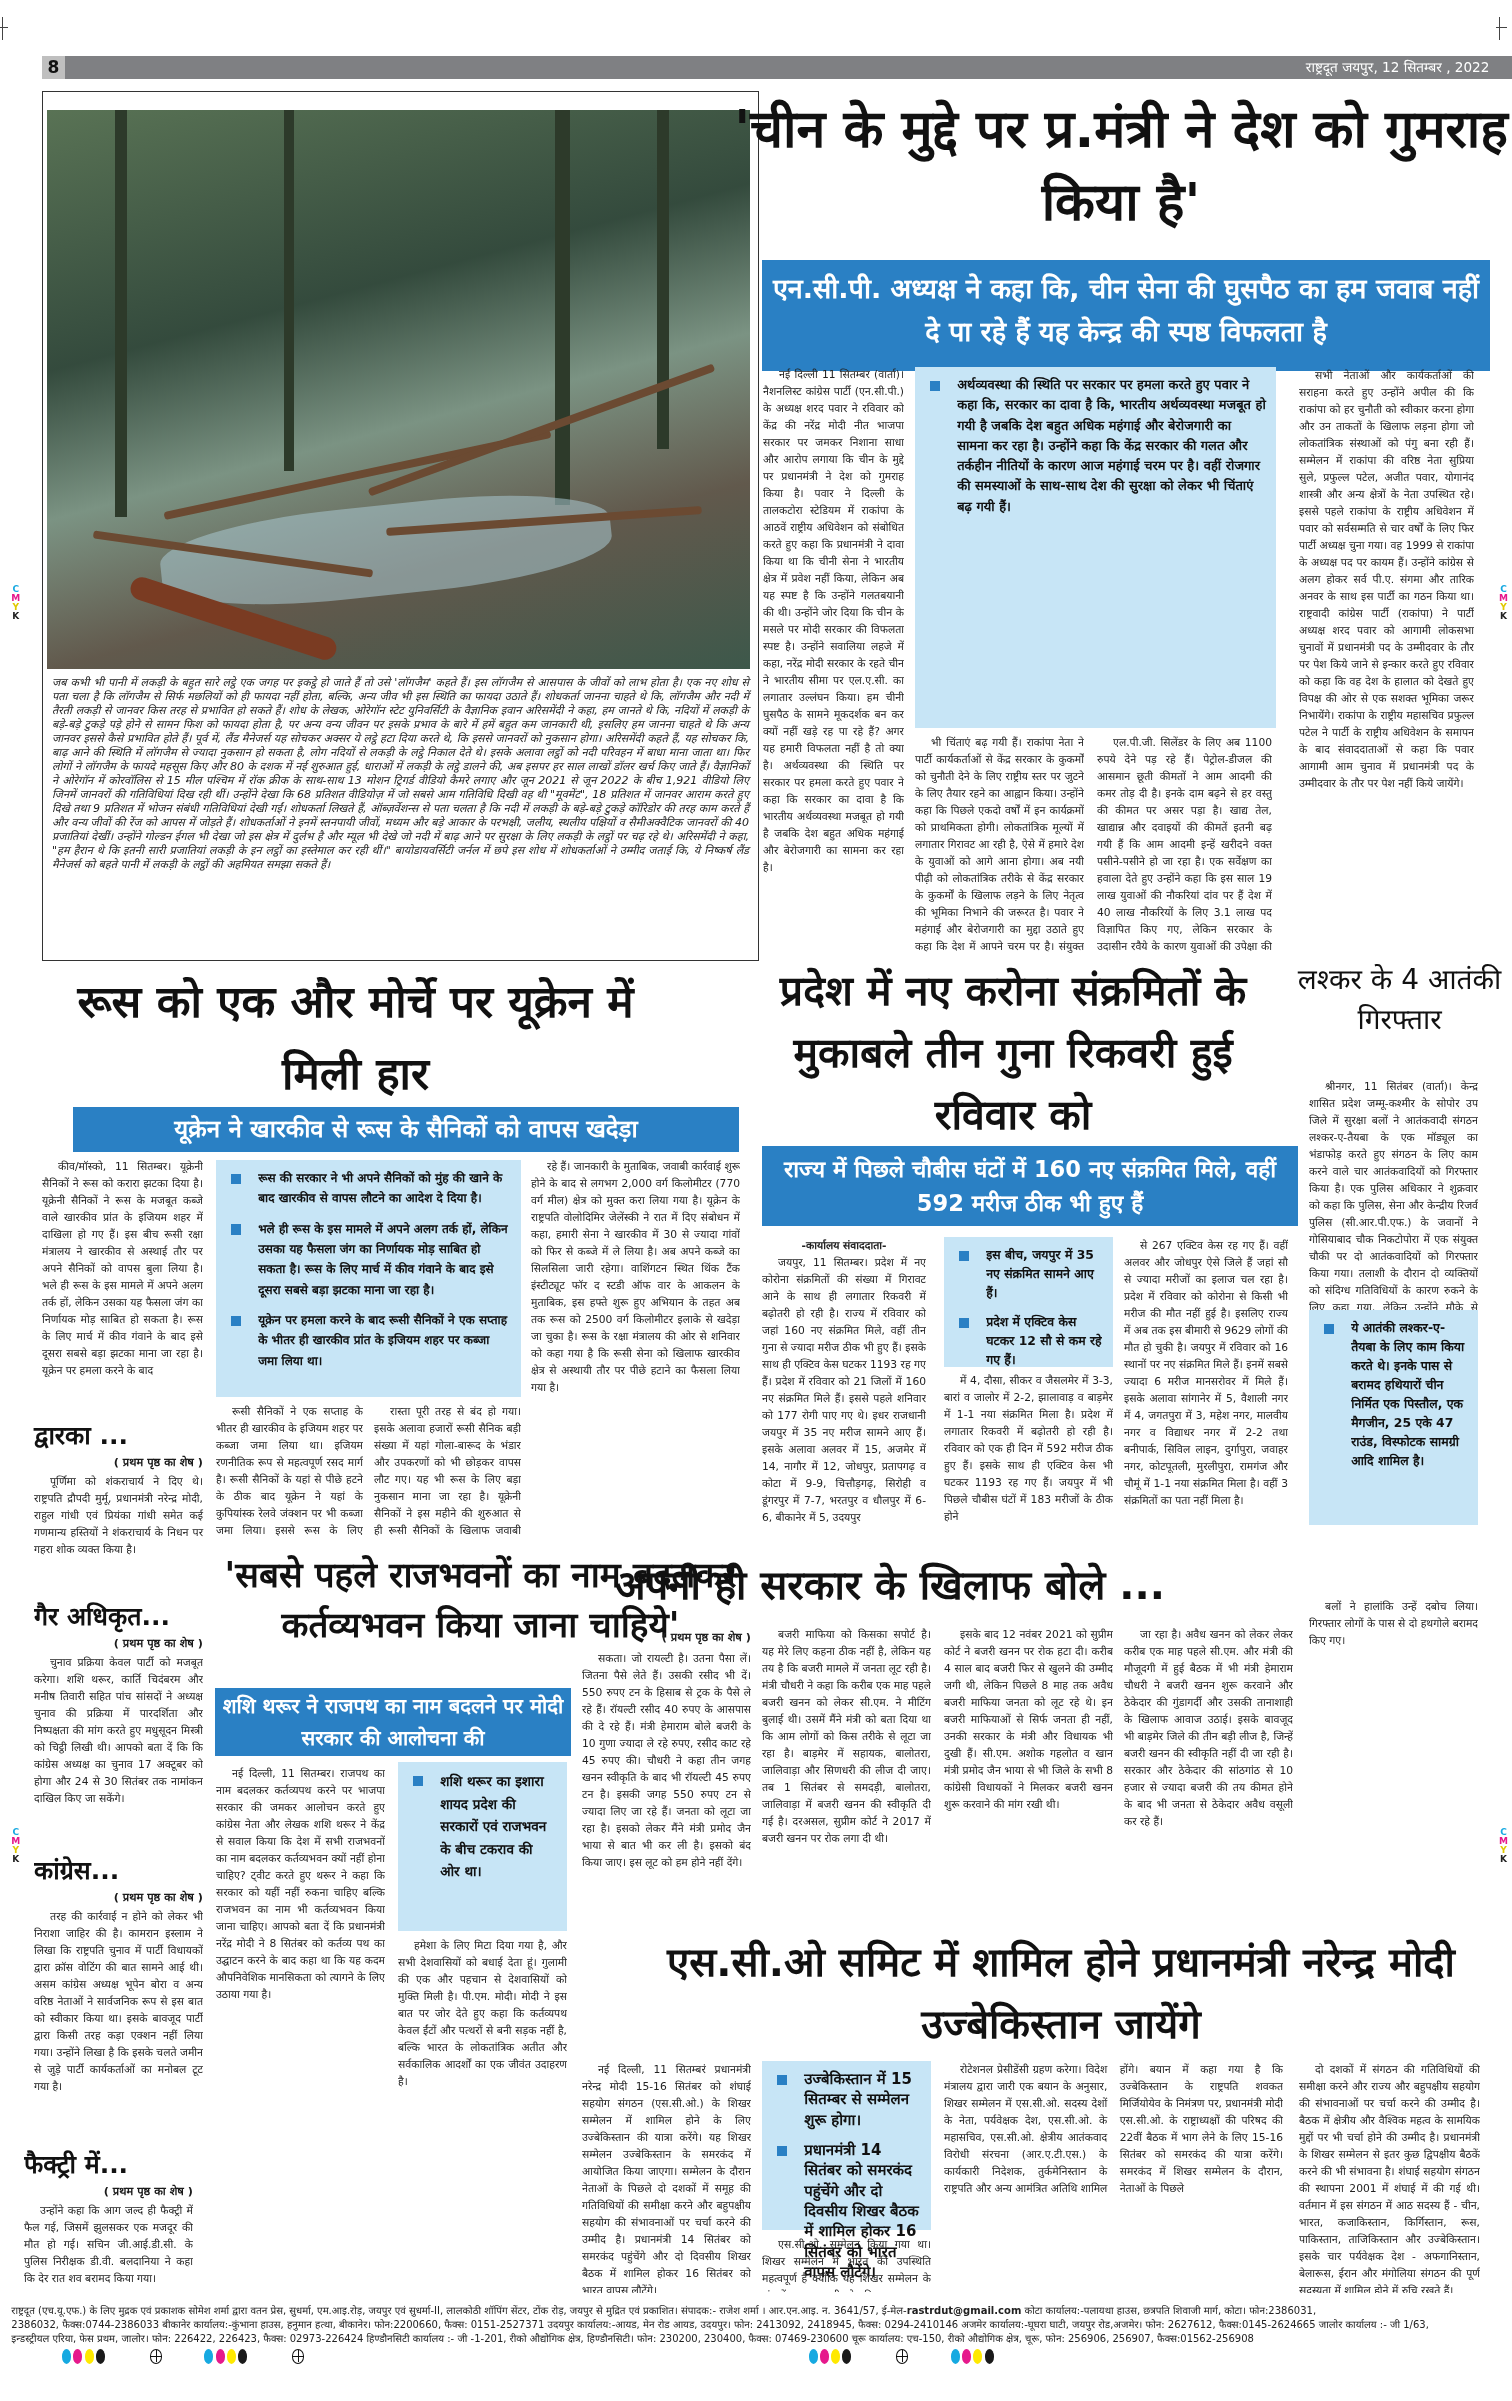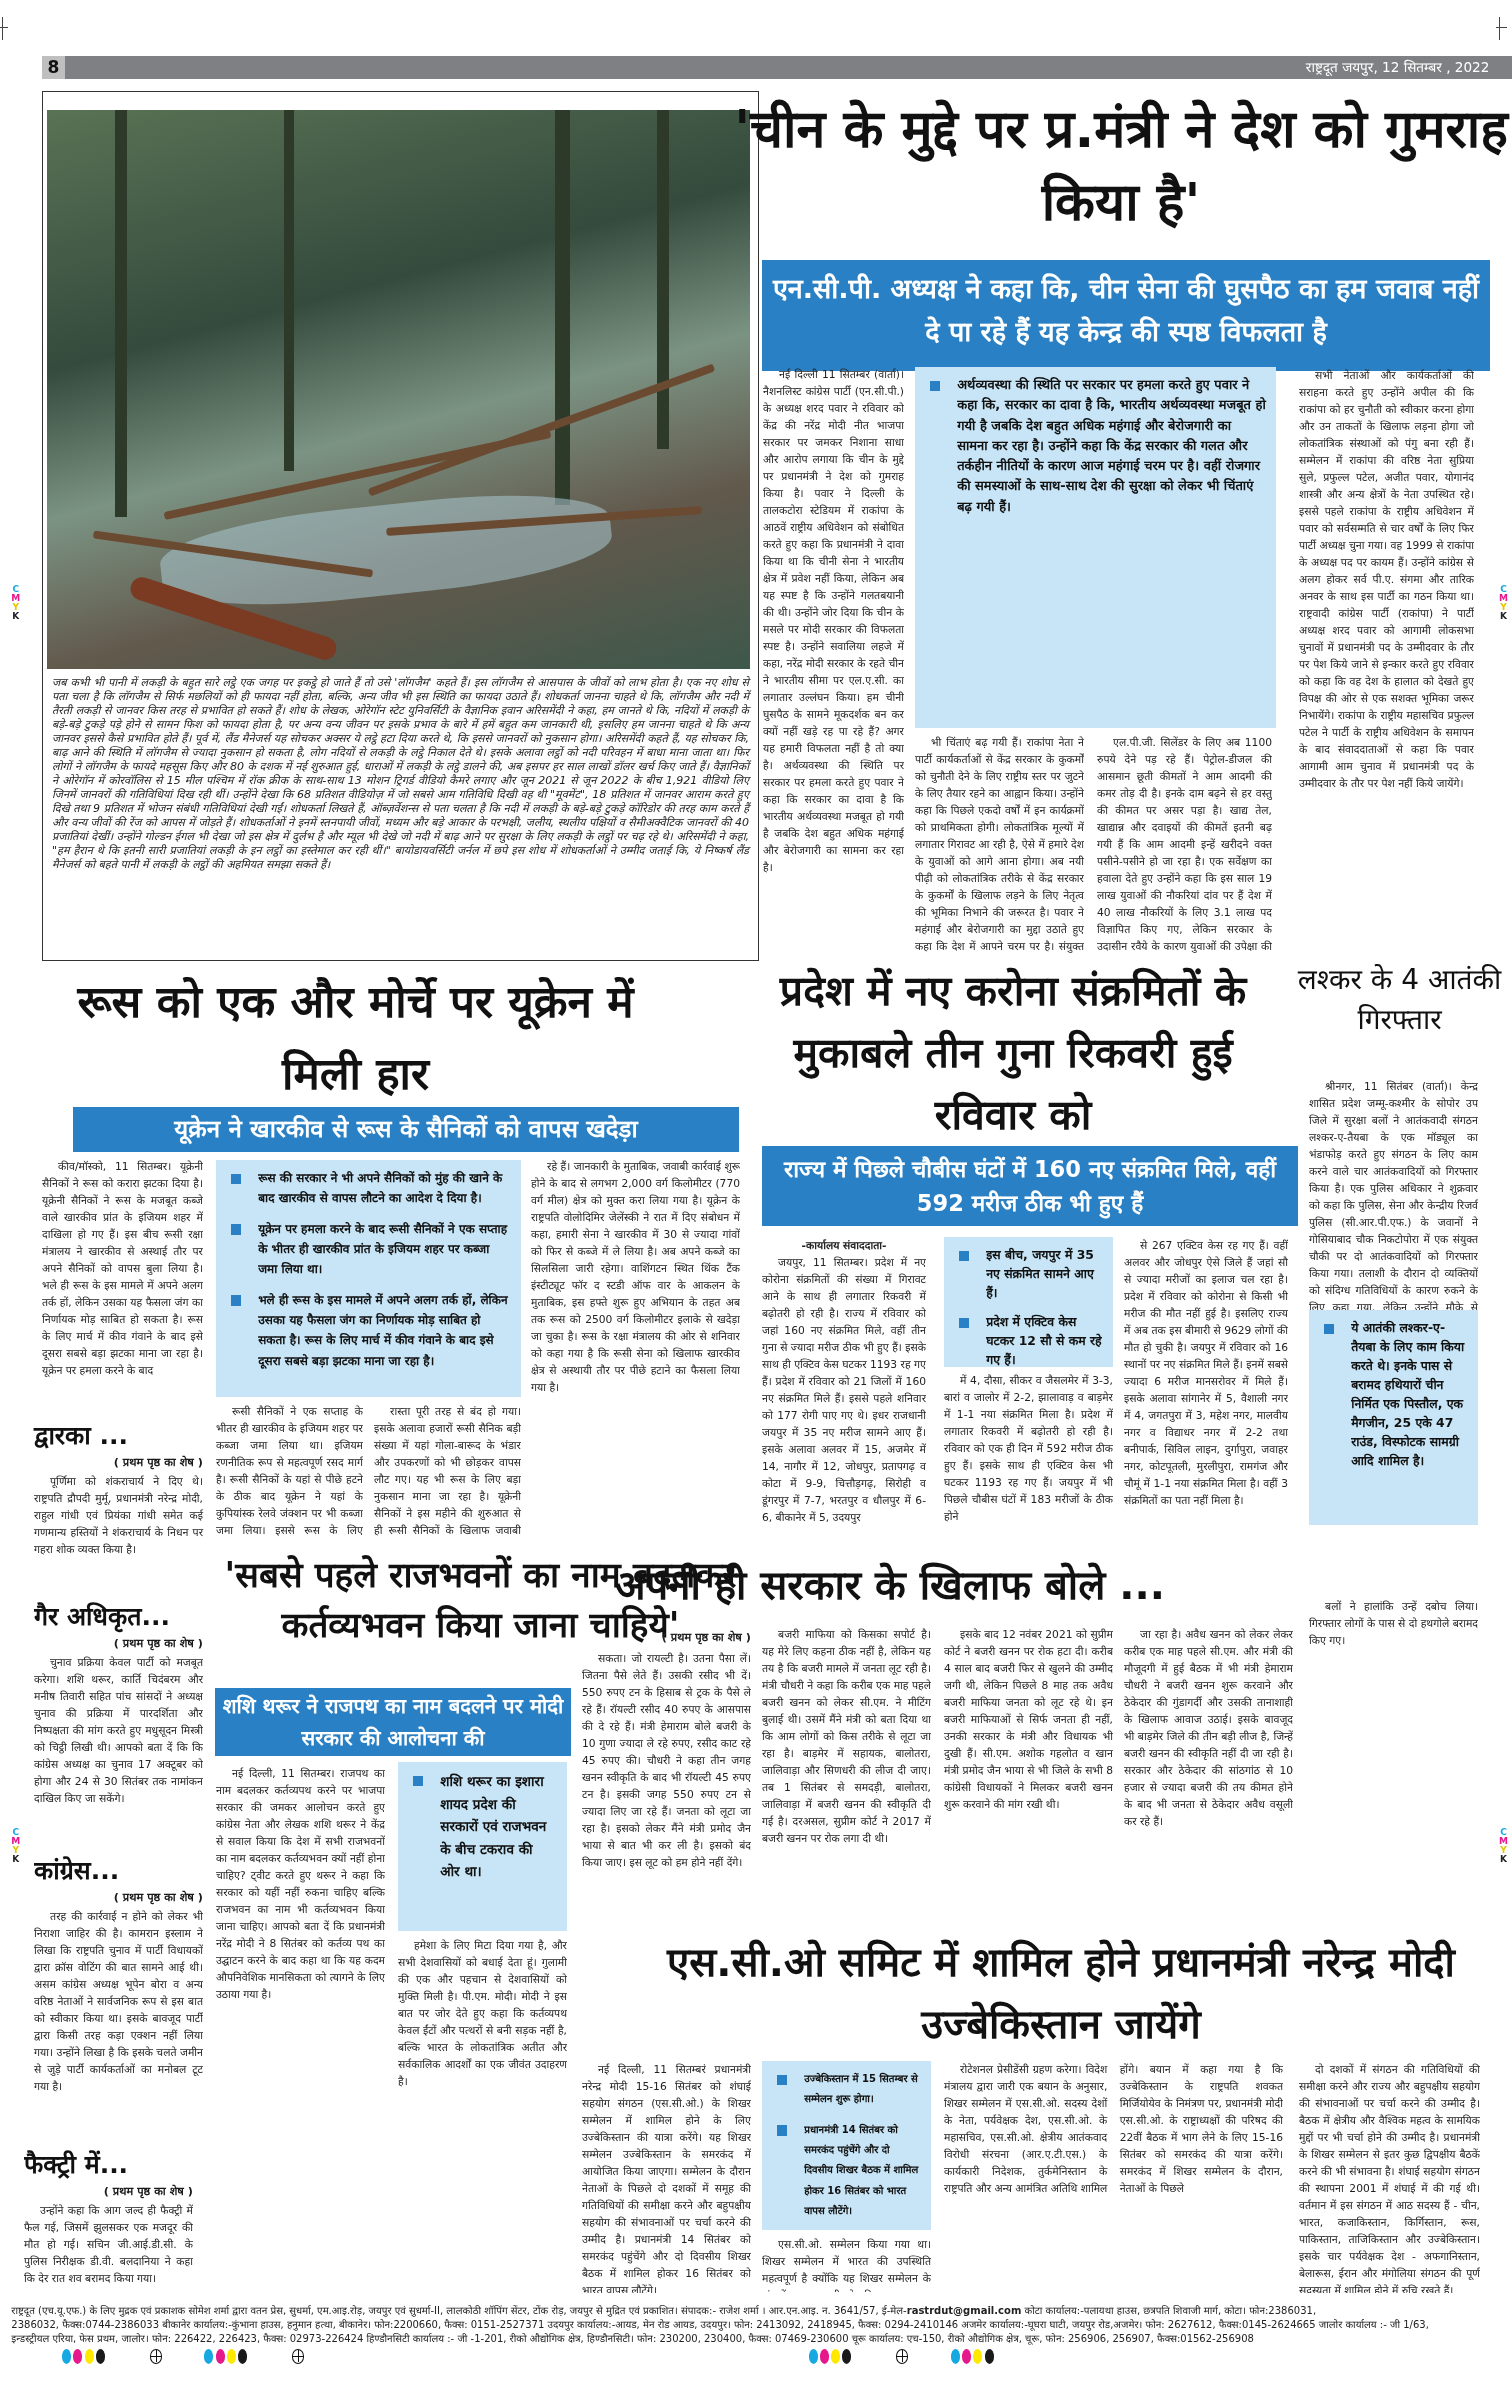--- a/index.html
+++ b/index.html
@@ -131,22 +131,22 @@
     <p>सभी नेताओं और कार्यकर्ताओं की सराहना करते हुए उन्होंने अपील की कि राकांपा को हर चुनौती को स्वीकार करना होगा और उन ताकतों के खिलाफ लड़ना होगा जो लोकतांत्रिक संस्थाओं को पंगु बना रही हैं। सम्मेलन में राकांपा की वरिष्ठ नेता सुप्रिया सुले, प्रफुल्ल पटेल, अजीत पवार, योगानंद शास्त्री और अन्य क्षेत्रों के नेता उपस्थित रहे। इससे पहले राकांपा के राष्ट्रीय अधिवेशन में पवार को सर्वसम्मति से चार वर्षों के लिए फिर पार्टी अध्यक्ष चुना गया। वह 1999 से राकांपा के अध्यक्ष पद पर कायम हैं। उन्होंने कांग्रेस से अलग होकर सर्व पी.ए. संगमा और तारिक अनवर के साथ इस पार्टी का गठन किया था। राष्ट्रवादी कांग्रेस पार्टी (राकांपा) ने पार्टी अध्यक्ष शरद पवार को आगामी लोकसभा चुनावों में प्रधानमंत्री पद के उम्मीदवार के तौर पर पेश किये जाने से इन्कार करते हुए रविवार को कहा कि वह देश के हालात को देखते हुए विपक्ष की ओर से एक सशक्त भूमिका जरूर निभायेंगे। राकांपा के राष्ट्रीय महासचिव प्रफुल्ल पटेल ने पार्टी के राष्ट्रीय अधिवेशन के समापन के बाद संवाददाताओं से कहा कि पवार आगामी आम चुनाव में प्रधानमंत्री पद के उम्मीदवार के तौर पर पेश नहीं किये जायेंगे।</p>
   </div>
 
 <div class="abs bigh h-russia">रूस को एक और मोर्चे पर यूक्रेन में मिली हार</div>
 <div class="abs blue-band band-ukr">यूक्रेन ने खारकीव से रूस के सैनिकों को वापस खदेड़ा</div>
 <div class="abs col" style="left:42px;top:1158px;width:161px;height:232px;overflow:hidden;">
     <p>कीव/मॉस्को, 11 सितम्बर। यूक्रेनी सैनिकों ने रूस को करारा झटका दिया है। यूक्रेनी सैनिकों ने रूस के मजबूत कब्जे वाले खारकीव प्रांत के इजियम शहर में दाखिला हो गए हैं। इस बीच रूसी रक्षा मंत्रालय ने खारकीव से अस्थाई तौर पर अपने सैनिकों को वापस बुला लिया है। भले ही रूस के इस मामले में अपने अलग तर्क हों, लेकिन उसका यह फैसला जंग का निर्णायक मोड़ साबित हो सकता है। रूस के लिए मार्च में कीव गंवाने के बाद इसे दूसरा सबसे बड़ा झटका माना जा रहा है। यूक्रेन पर हमला करने के बाद</p>
   </div>
 <div class="abs hl-box" style="left:216px;top:1160px;width:305px;height:237px;font-size:12px;line-height:20.3px;">
   <div class="hl-item"><span class="sq"></span><span>रूस की सरकार ने भी अपने सैनिकों को मुंह की खाने के बाद खारकीव से वापस लौटने का आदेश दे दिया है।</span></div>
+  <div class="hl-item"><span class="sq"></span><span>भले ही रूस के इस मामले में अपने अलग तर्क हों, लेकिन उसका यह फैसला जंग का निर्णायक मोड़ साबित हो सकता है। रूस के लिए मार्च में कीव गंवाने के बाद इसे दूसरा सबसे बड़ा झटका माना जा रहा है।</span></div>
   <div class="hl-item"><span class="sq"></span><span>यूक्रेन पर हमला करने के बाद रूसी सैनिकों ने एक सप्ताह के भीतर ही खारकीव प्रांत के इजियम शहर पर कब्जा जमा लिया था।</span></div>
-  <div class="hl-item"><span class="sq"></span><span>भले ही रूस के इस मामले में अपने अलग तर्क हों, लेकिन उसका यह फैसला जंग का निर्णायक मोड़ साबित हो सकता है। रूस के लिए मार्च में कीव गंवाने के बाद इसे दूसरा सबसे बड़ा झटका माना जा रहा है।</span></div>
 </div>
 <div class="abs col" style="left:216px;top:1403px;width:147px;height:136px;overflow:hidden;">
     <p>रूसी सैनिकों ने एक सप्ताह के भीतर ही खारकीव के इजियम शहर पर कब्जा जमा लिया था। इजियम रणनीतिक रूप से महत्वपूर्ण रसद मार्ग है। रूसी सैनिकों के यहां से पीछे हटने के ठीक बाद यूक्रेन ने यहां के कुपियांस्क रेलवे जंक्शन पर भी कब्जा जमा लिया। इससे रूस के लिए दोनबास में रसद पहुंचाने का</p>
   </div>
 <div class="abs col" style="left:374px;top:1403px;width:147px;height:136px;overflow:hidden;">
     <p>रास्ता पूरी तरह से बंद हो गया। इसके अलावा हजारों रूसी सैनिक बड़ी संख्या में यहां गोला-बारूद के भंडार और उपकरणों को भी छोड़कर वापस लौट गए। यह भी रूस के लिए बड़ा नुकसान माना जा रहा है। यूक्रेनी सैनिकों ने इस महीने की शुरुआत से ही रूसी सैनिकों के खिलाफ जवाबी कार्रवाई की है और पूर्वी शहर में तेजी से आगे बढ़ रहे हैं।</p>
   </div>
 <div class="abs col" style="left:531px;top:1158px;width:209px;height:384px;overflow:hidden;">
     <p>रहे हैं। जानकारी के मुताबिक, जवाबी कार्रवाई शुरू होने के बाद से लगभग 2,000 वर्ग किलोमीटर (770 वर्ग मील) क्षेत्र को मुक्त करा लिया गया है। यूक्रेन के राष्ट्रपति वोलोदिमिर जेलेंस्की ने रात में दिए संबोधन में कहा, हमारी सेना ने खारकीव में 30 से ज्यादा गांवों को फिर से कब्जे में ले लिया है। अब अपने कब्जे का सिलसिला जारी रहेगा। वाशिंगटन स्थित थिंक टैंक इंस्टीट्यूट फॉर द स्टडी ऑफ वार के आकलन के मुताबिक, इस हफ्ते शुरू हुए अभियान के तहत अब तक रूस को 2500 वर्ग किलोमीटर इलाके से खदेड़ा जा चुका है। रूस के रक्षा मंत्रालय की ओर से शनिवार को कहा गया है कि रूसी सेना को खिलाफ खारकीव क्षेत्र से अस्थायी तौर पर पीछे हटाने का फैसला लिया गया है।</p>
   </div>
@@ -232,21 +232,21 @@
     <p>इसके बाद 12 नवंबर 2021 को सुप्रीम कोर्ट ने बजरी खनन पर रोक हटा दी। करीब 4 साल बाद बजरी फिर से खुलने की उम्मीद जगी थी, लेकिन पिछले 8 माह तक अवैध बजरी माफिया जनता को लूट रहे थे। इन बजरी माफियाओं से सिर्फ जनता ही नहीं, उनकी सरकार के मंत्री और विधायक भी दुखी हैं। सी.एम. अशोक गहलोत व खान मंत्री प्रमोद जैन भाया से भी जिले के सभी 8 कांग्रेसी विधायकों ने मिलकर बजरी खनन शुरू करवाने की मांग रखी थी।</p>
   </div>
 <div class="abs col" style="left:1124px;top:1626px;width:169px;height:282px;overflow:hidden;">
     <p>जा रहा है। अवैध खनन को लेकर लेकर करीब एक माह पहले सी.एम. और मंत्री की मौजूदगी में हुई बैठक में भी मंत्री हेमाराम चौधरी ने बजरी खनन शुरू करवाने और ठेकेदार की गुंडागर्दी और उसकी तानाशाही के खिलाफ आवाज उठाई। इसके बावजूद भी बाड़मेर जिले की तीन बड़ी लीज है, जिन्हें बजरी खनन की स्वीकृति नहीं दी जा रही है। सरकार और ठेकेदार की सांठगांठ से 10 हजार से ज्यादा बजरी की तय कीमत होने के बाद भी जनता से ठेकेदार अवैध वसूली कर रहे हैं।</p>
   </div>
 
 <div class="abs bigh h-sco">एस.सी.ओ समिट में शामिल होने प्रधानमंत्री नरेन्द्र मोदी उज्बेकिस्तान जायेंगे</div>
 <div class="abs col" style="left:582px;top:2061px;width:169px;height:232px;overflow:hidden;">
     <p>नई दिल्ली, 11 सितम्बरं प्रधानमंत्री नरेन्द्र मोदी 15-16 सितंबर को शंघाई सहयोग संगठन (एस.सी.ओ.) के शिखर सम्मेलन में शामिल होने के लिए उज्बेकिस्तान की यात्रा करेंगे। यह शिखर सम्मेलन उज्बेकिस्तान के समरकंद में आयोजित किया जाएगा। सम्मेलन के दौरान नेताओं के पिछले दो दशकों में समूह की गतिविधियों की समीक्षा करने और बहुपक्षीय सहयोग की संभावनाओं पर चर्चा करने की उम्मीद है। प्रधानमंत्री 14 सितंबर को समरकंद पहुंचेंगे और दो दिवसीय शिखर बैठक में शामिल होकर 16 सितंबर को भारत वापस लौटेंगे।</p>
   </div>
-<div class="abs hl-box" style="left:762px;top:2061px;width:169px;height:169px;font-size:10px;line-height:20.3px;">
+<div class="abs hl-box" style="left:762px;top:2061px;width:169px;height:169px;font-size:15px;line-height:20.3px;">
   <div class="hl-item"><span class="sq"></span><span>उज्बेकिस्तान में 15 सितम्बर से सम्मेलन शुरू होगा।</span></div>
   <div class="hl-item"><span class="sq"></span><span>प्रधानमंत्री 14 सितंबर को समरकंद पहुंचेंगे और दो दिवसीय शिखर बैठक में शामिल होकर 16 सितंबर को भारत वापस लौटेंगे।</span></div>
 </div>
 <div class="abs col" style="left:762px;top:2236px;width:169px;height:56px;overflow:hidden;">
     <p>एस.सी.ओ. सम्मेलन किया गया था। शिखर सम्मेलन में भारत की उपस्थिति महत्वपूर्ण है क्योंकि यह शिखर सम्मेलन के अंत में भारत एस.सी.ओ. की</p>
   </div>
 <div class="abs col" style="left:944px;top:2061px;width:339px;height:232px;overflow:hidden;column-count:2;column-gap:12.4px;">
     <p>रोटेशनल प्रेसीडेंसी ग्रहण करेगा। विदेश मंत्रालय द्वारा जारी एक बयान के अनुसार, शिखर सम्मेलन में एस.सी.ओ. सदस्य देशों के नेता, पर्यवेक्षक देश, एस.सी.ओ. के महासचिव, एस.सी.ओ. क्षेत्रीय आतंकवाद विरोधी संरचना (आर.ए.टी.एस.) के कार्यकारी निदेशक, तुर्कमेनिस्तान के राष्ट्रपति और अन्य आमंत्रित अतिथि शामिल होंगे। बयान में कहा गया है कि उज्बेकिस्तान के राष्ट्रपति शवकत मिर्जियोयेव के निमंत्रण पर, प्रधानमंत्री मोदी एस.सी.ओ. के राष्ट्राध्यक्षों की परिषद की 22वीं बैठक में भाग लेने के लिए 15-16 सितंबर को समरकंद की यात्रा करेंगे। समरकंद में शिखर सम्मेलन के दौरान, नेताओं के पिछले</p>
   </div>
 <div class="abs col" style="left:1299px;top:2061px;width:181px;height:232px;overflow:hidden;">

